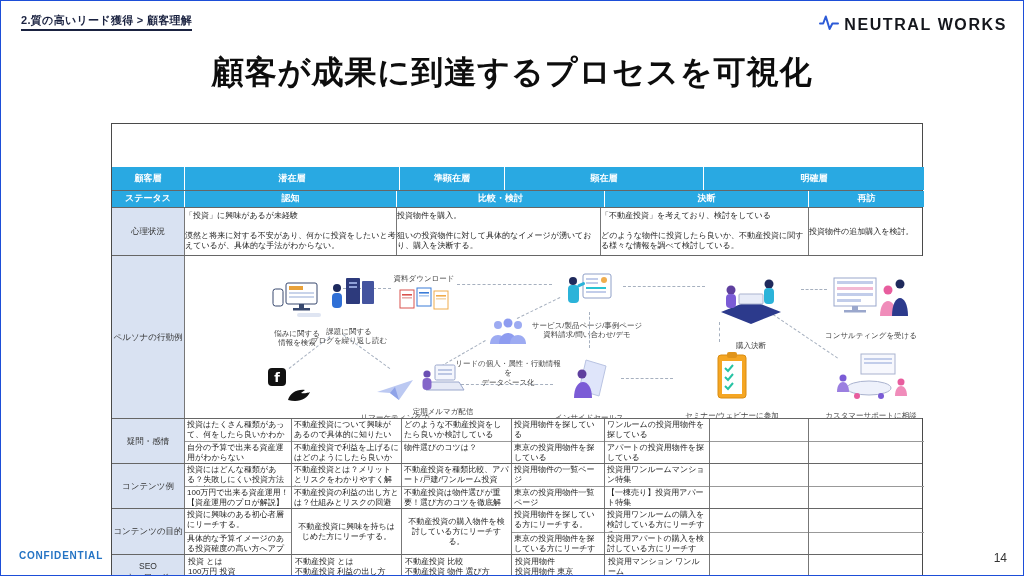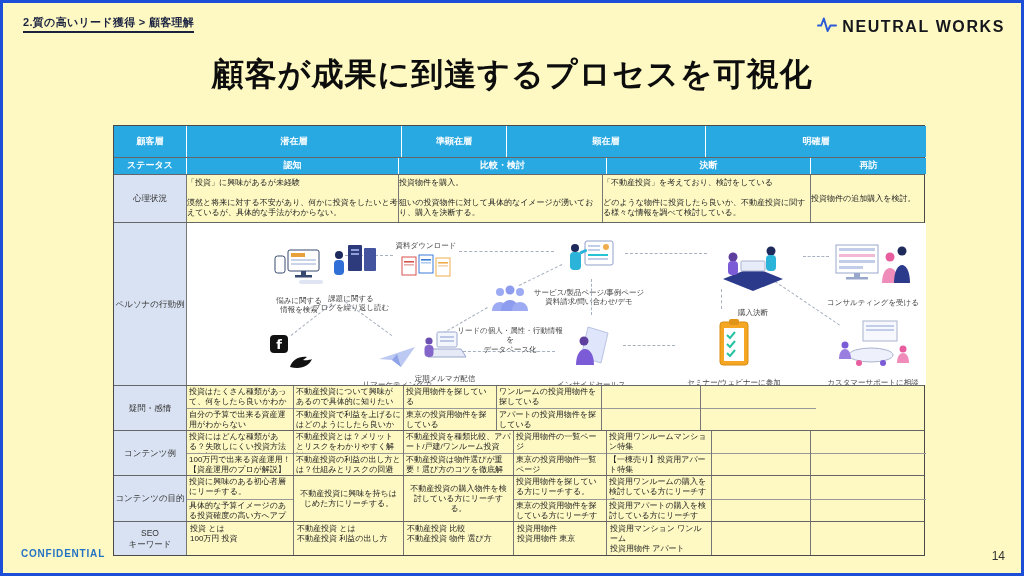--- a/index.html
+++ b/index.html
@@ -1,20 +1,20 @@
 <!DOCTYPE html>
 <html><head>
 <meta charset="utf-8">
 <style>
   * { margin:0; padding:0; box-sizing:border-box; }
   html,body { background:#e9e9e9; }
   .slide {
-    position:relative; width:1024px; height:576px; background:#fef9c3;
+    position:relative; width:1024px; height:576px; background:#ffffff;
     font-family:"Liberation Sans","DejaVu Sans",sans-serif; color:#222; overflow:hidden;
-    margin:0 auto; border:3px solid #1d4ed8;
+    margin:0 auto; border:1px solid #1d4ed8;
   }
   .breadcrumb {
     position:absolute; left:20px; top:12px; font-size:11px; font-weight:bold;
     color:#1a2240; border-bottom:2px solid #1a2240; padding-bottom:1px; letter-spacing:.3px;
   }
   .logo { position:absolute; right:16px; top:13px; display:flex; align-items:center; gap:5px; }
   .logo-text { font-size:16px; font-weight:bold; color:#14161c; letter-spacing:1.6px; }
   .title {
     position:absolute; left:0; top:50px; width:100%; text-align:center;
     font-size:32px; font-weight:bold; color:#0d0d0d; letter-spacing:1px;
@@ -26,21 +26,21 @@
   .tbl { position:absolute; left:110px; top:122px; width:812px; border:1px solid #4a4a4a; font-size:8px; line-height:1.25; }
   .r { display:flex; border-bottom:1px solid #666; }
   .r:last-child { border-bottom:none; }
   .c { border-right:1px solid #777; overflow:hidden; }
   .c:last-child { border-right:none; }
   .hd { background:#29a9e2; color:#fff; font-weight:bold; font-size:9px;
         display:flex; align-items:center; justify-content:center; border-right:1px solid #fff; }
   .hd:last-child { border-right:none; }
   .lab { background:#d9e2f2; color:#333; font-size:8.5px; display:flex; align-items:center;
          justify-content:center; text-align:center; white-space:pre-line; }
-  .r-cust { height:32px; }
+  .r-cust { height:24px;margin-top:43px; }
   .r-stat { height:17px; }
   .r-psy  { height:48px; }
   .r-per  { height:163px; }
   .r-q    { height:45px; }
   .r-ex   { height:45px; }
   .r-pur  { height:46px; }
   .r-seo  { height:33px; }
   
   .wl  { width:73px;  flex:none; }
   .w1a { width:215px; flex:none; } .w1b { width:105px; flex:none; } .w1c { width:199px; flex:none; } .w1d { width:220px; flex:none; }
@@ -330,20 +330,24 @@
     <div class="r r-q">
       <div class="c lab wl">疑問・感情</div>
       <div class="c split wc1">
         <div class="sub">投資はたくさん種類があって、何をしたら良いかわからない</div>
         <div class="sub">自分の予算で出来る資産運用がわからない</div>
       </div>
       <div class="c split wc2">
         <div class="sub">不動産投資について興味があるので具体的に知りたい</div>
         <div class="sub">不動産投資で利益を上げるにはどのようにしたら良いか</div>
       </div>
+      <div class="c split wc3">
+        <div class="sub">どのような不動産投資をしたら良いか検討している</div>
+        <div class="sub">物件選びのコツは？</div>
+      </div>
       <div class="c split wc4">
         <div class="sub">投資用物件を探している</div>
         <div class="sub">東京の投資用物件を探している</div>
       </div>
       <div class="c split wc5">
         <div class="sub">ワンルームの投資用物件を探している</div>
         <div class="sub">アパートの投資用物件を探している</div>
       </div>
       <div class="c split wc6">
         <div class="sub"></div>

